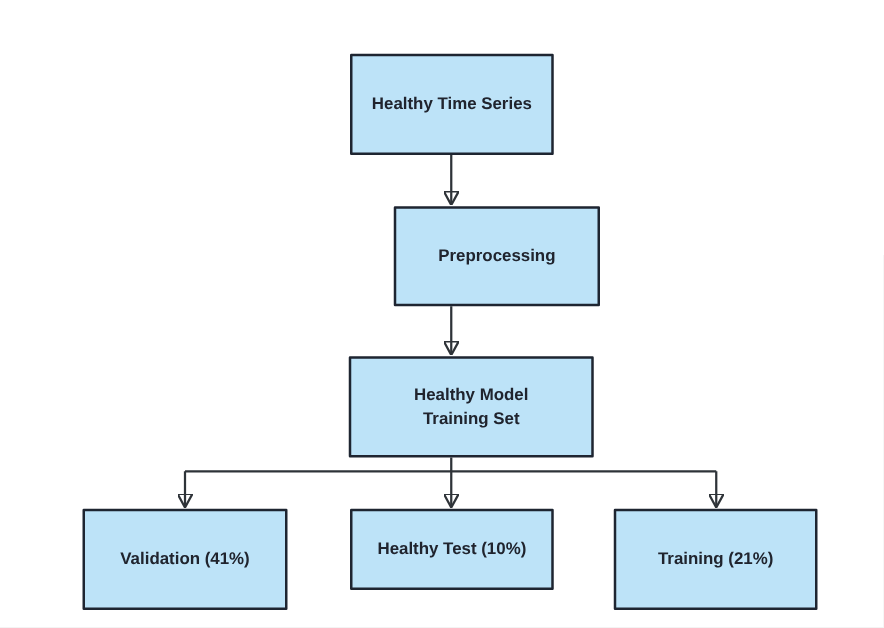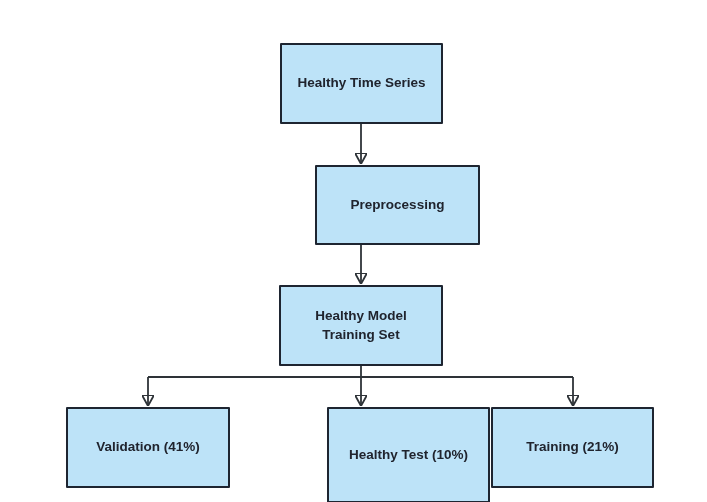--- a/index.html
+++ b/index.html
@@ -40,23 +40,23 @@
   }
   .node .label{
     font-size:13.5px;
     font-weight:700;
     line-height:1.35;
     color:var(--text,#20242E);
     max-width:132px;
   }
   #n-healthy-time-series{left:280px;top:43px;width:163px;height:81px;}
   #n-preprocessing{left:279px;top:165px;width:165px;height:80px;margin-left:36px;}
-  #n-healthy-model-training-set{left:279px;top:285px;width:164px;height:81px;}
+  #n-healthy-model-training-set{left:279px;top:285px;width:196px;height:81px;}
   #n-validation{left:66px;top:407px;width:164px;height:81px;}
-  #n-healthy-test{left:280px;top:407px;width:163px;height:96px;margin-left:47px;}
+  #n-healthy-test{left:280px;top:407px;width:163px;height:65px;}
   #n-training{left:491px;top:407px;width:163px;height:81px;}
   .connector-layer{
     position:absolute;left:0;top:0;width:707px;height:502px;
     pointer-events:none;
   }
   .connector-layer line,
   .connector-layer path{
     stroke:var(--connector,#2E3338);
     stroke-width:1.8;
     fill:none;

